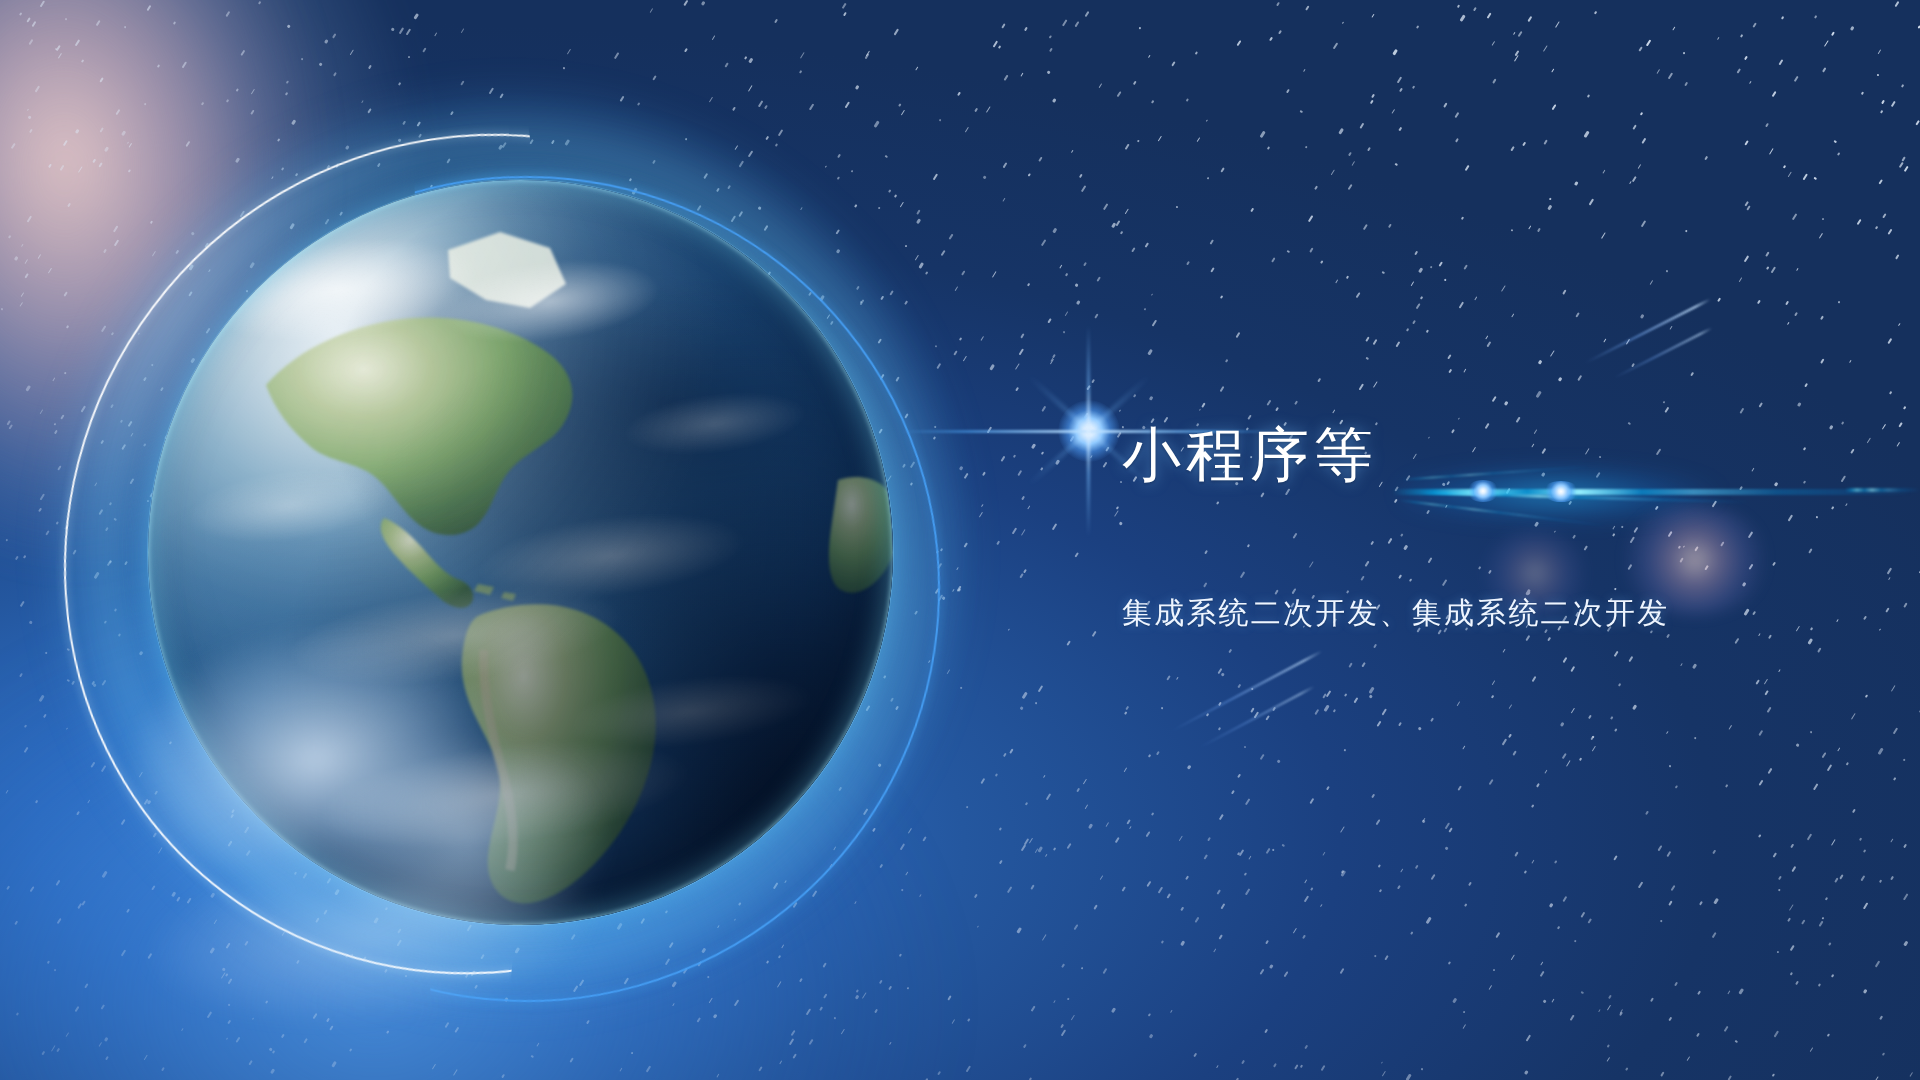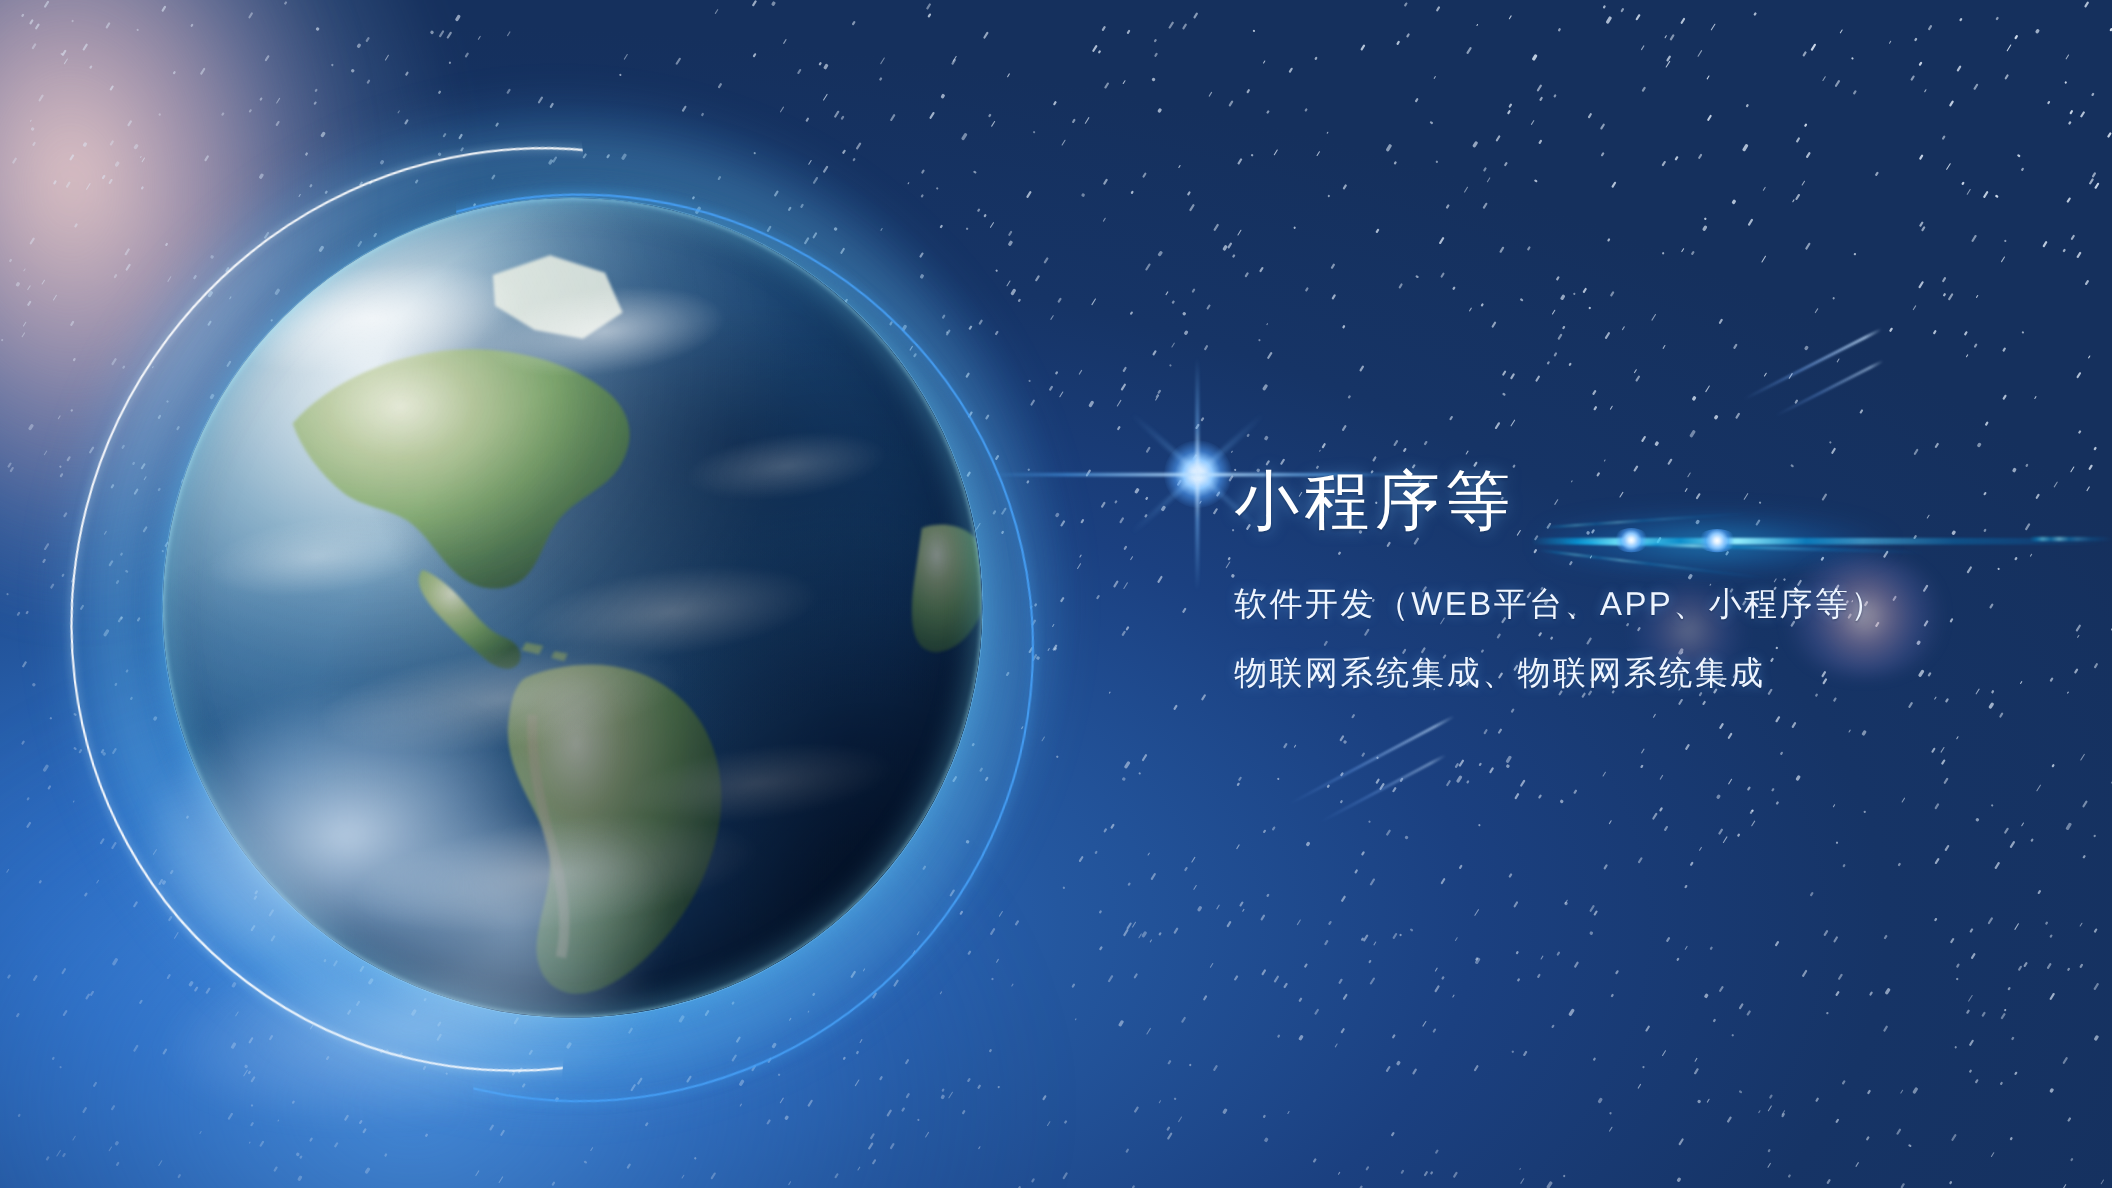--- a/index.html
+++ b/index.html
@@ -1665,17 +1665,16 @@
   <div class="warm-flare" style="left:1620px;top:505px;width:150px;height:110px;"></div>
   <div class="warm-flare" style="left:1480px;top:530px;width:110px;height:86px;opacity:.55;"></div>
 
   <div class="meteor" style="left:1578px;top:330px;width:140px;transform:rotate(-27deg);"></div>
   <div class="meteor" style="left:1608px;top:352px;width:110px;transform:rotate(-27deg);opacity:.72;"></div>
   <div class="meteor" style="left:1162px;top:690px;width:170px;transform:rotate(-28deg);opacity:.8;"></div>
   <div class="meteor" style="left:1192px;top:716px;width:130px;transform:rotate(-28deg);opacity:.6;"></div>
 
   <div class="copy">
     <h1 class="headline">小程序等</h1>
-    <p class="subline sub1">软件开发（WEB平台、APP、小程序等）</p>
-    <p class="subline sub2">物联网系统集成、物联网系统集成</p>
+    <p class="subline sub2">集成系统二次开发、集成系统二次开发</p>
   </div>
 
 </div>
 
 </body></html>

